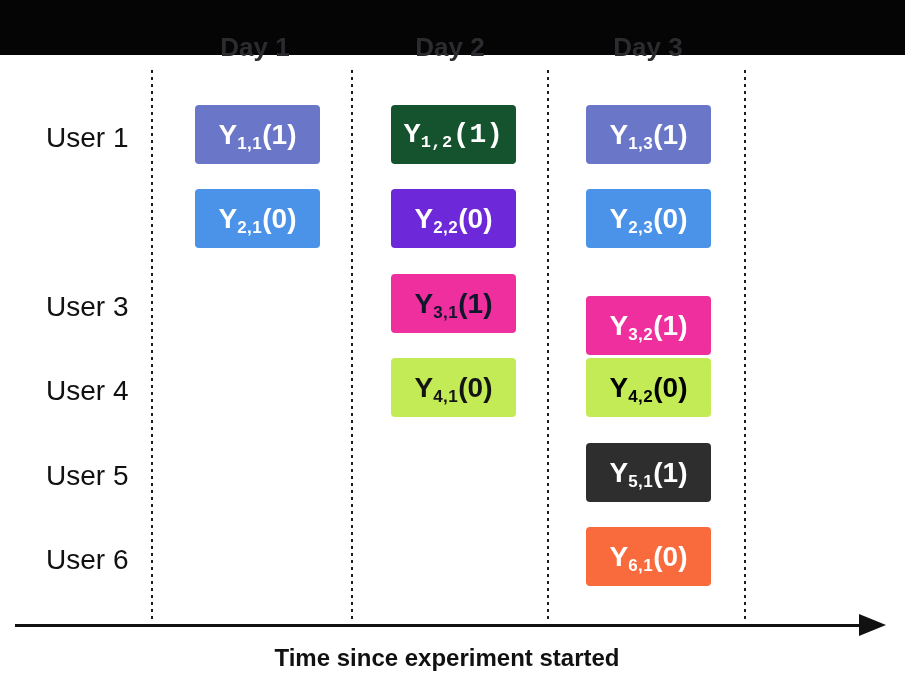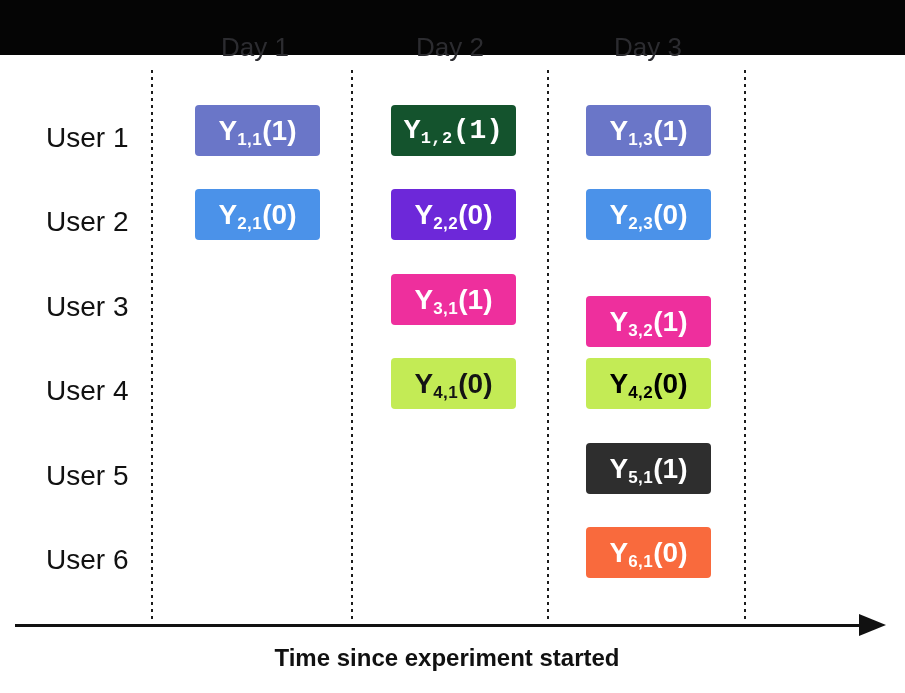--- a/index.html
+++ b/index.html
@@ -19,21 +19,21 @@
     width: 905px; height: 55px;
     background: #050505;
   }
 
   
   .day-label {
     position: absolute;
     top: 33px;
     transform: translateX(-50%);
     font-size: 26px;
-    font-weight: 400;
+    font-weight: 700;
     color: #2c2c30;
     line-height: 1.1;
     white-space: nowrap;
     z-index: 2;
   }
   .d1 { left: 255px; }
   .d2 { left: 450px; }
   .d3 { left: 648px; }
 
   
@@ -62,21 +62,21 @@
   .u2 { top: 208px; }
   .u3 { top: 293px; }
   .u4 { top: 377px; }
   .u5 { top: 462px; }
   .u6 { top: 546px; }
 
   
   .box {
     position: absolute;
     width: 125px;
-    height: 51px;
+    height: 59px;
     border-radius: 4px;
     display: flex;
     align-items: center;
     justify-content: center;
     font-weight: 700;
     font-size: 28px;
     line-height: 1;
     white-space: nowrap;
   }
   .box sub {
@@ -132,21 +132,20 @@
   <div class="day-label d1">Day 1</div>
   <div class="day-label d2">Day 2</div>
   <div class="day-label d3">Day 3</div>
 
   <div class="vline v1"></div>
   <div class="vline v2"></div>
   <div class="vline v3"></div>
   <div class="vline v4"></div>
 
   <div class="user-label u1">User 1</div>
-  <div class="user-label u2">User 2</div>
   <div class="user-label u3">User 3</div>
   <div class="user-label u4">User 4</div>
   <div class="user-label u5">User 5</div>
   <div class="user-label u6">User 6</div>
 
   <div class="box c1 r1" style="background-color: rgb(106, 118, 200); color: rgb(255, 255, 255);">
     <span><span>Y</span><sub>1,1</sub><span>(1)</span></span>
   </div>
   <div class="box c2 r1" style="background-color: #14532d; color: rgb(255, 255, 255); font-family: Liberation Mono, monospace;">
     <span><span>Y</span><sub>1,2</sub><span>(1)</span></span>
@@ -158,21 +157,21 @@
   <div class="box c1 r2" style="background-color: rgb(75, 146, 233); color: rgb(255, 255, 255);">
     <span><span>Y</span><sub>2,1</sub><span>(0)</span></span>
   </div>
   <div class="box c2 r2" style="background-color: #6d28d9; color: rgb(255, 255, 255);">
     <span><span>Y</span><sub>2,2</sub><span>(0)</span></span>
   </div>
   <div class="box c3 r2" style="background-color: rgb(75, 146, 233); color: rgb(255, 255, 255);">
     <span><span>Y</span><sub>2,3</sub><span>(0)</span></span>
   </div>
 
-  <div class="box c2 r3" style="background-color: rgb(238, 47, 157); color: #ffffff;">
+  <div class="box c2 r3" style="background-color: rgb(238, 47, 157); color: #0f172a;">
     <span><span>Y</span><sub>3,1</sub><span>(1)</span></span>
   </div>
   <div class="box c3 r3" style="background-color: rgb(238, 47, 157); color: rgb(255, 255, 255); margin-top: 22px;">
     <span><span>Y</span><sub>3,2</sub><span>(1)</span></span>
   </div>
 
   <div class="box c2 r4" style="background-color: rgb(195, 235, 85); color: rgb(20, 20, 20);">
     <span><span>Y</span><sub>4,1</sub><span>(0)</span></span>
   </div>
   <div class="box c3 r4" style="background-color: rgb(195, 235, 85); color: #000000;">

